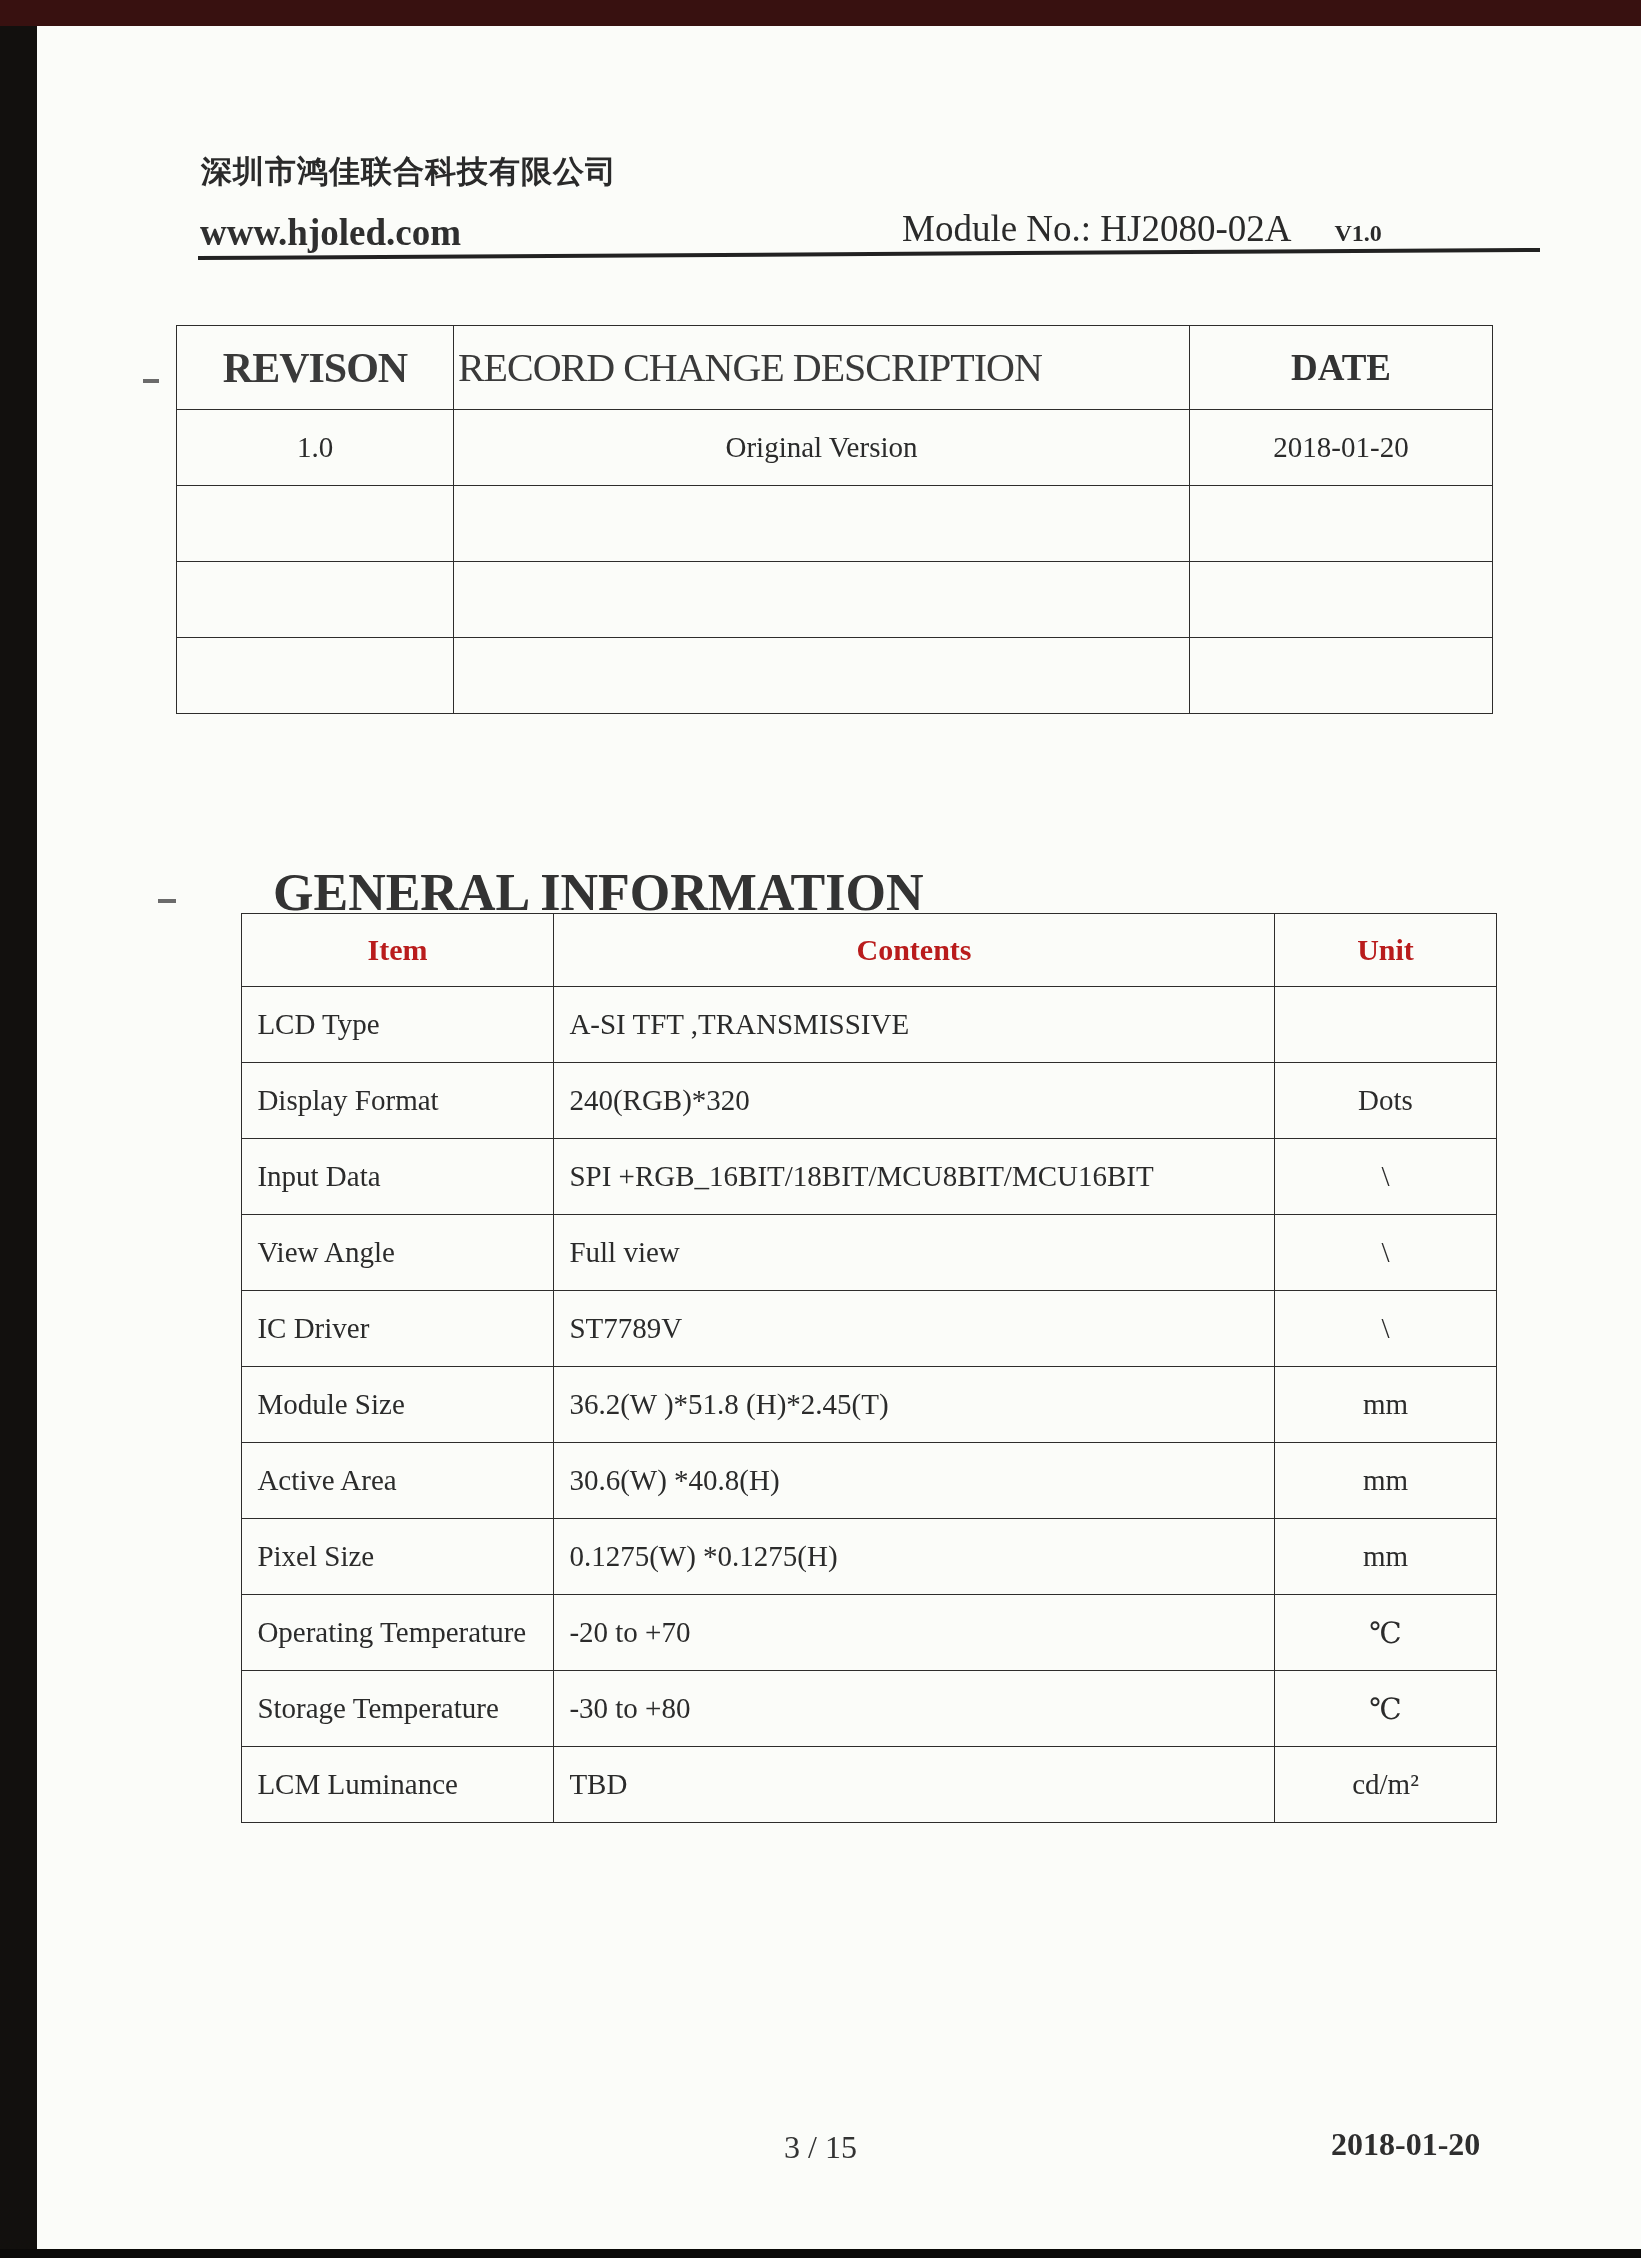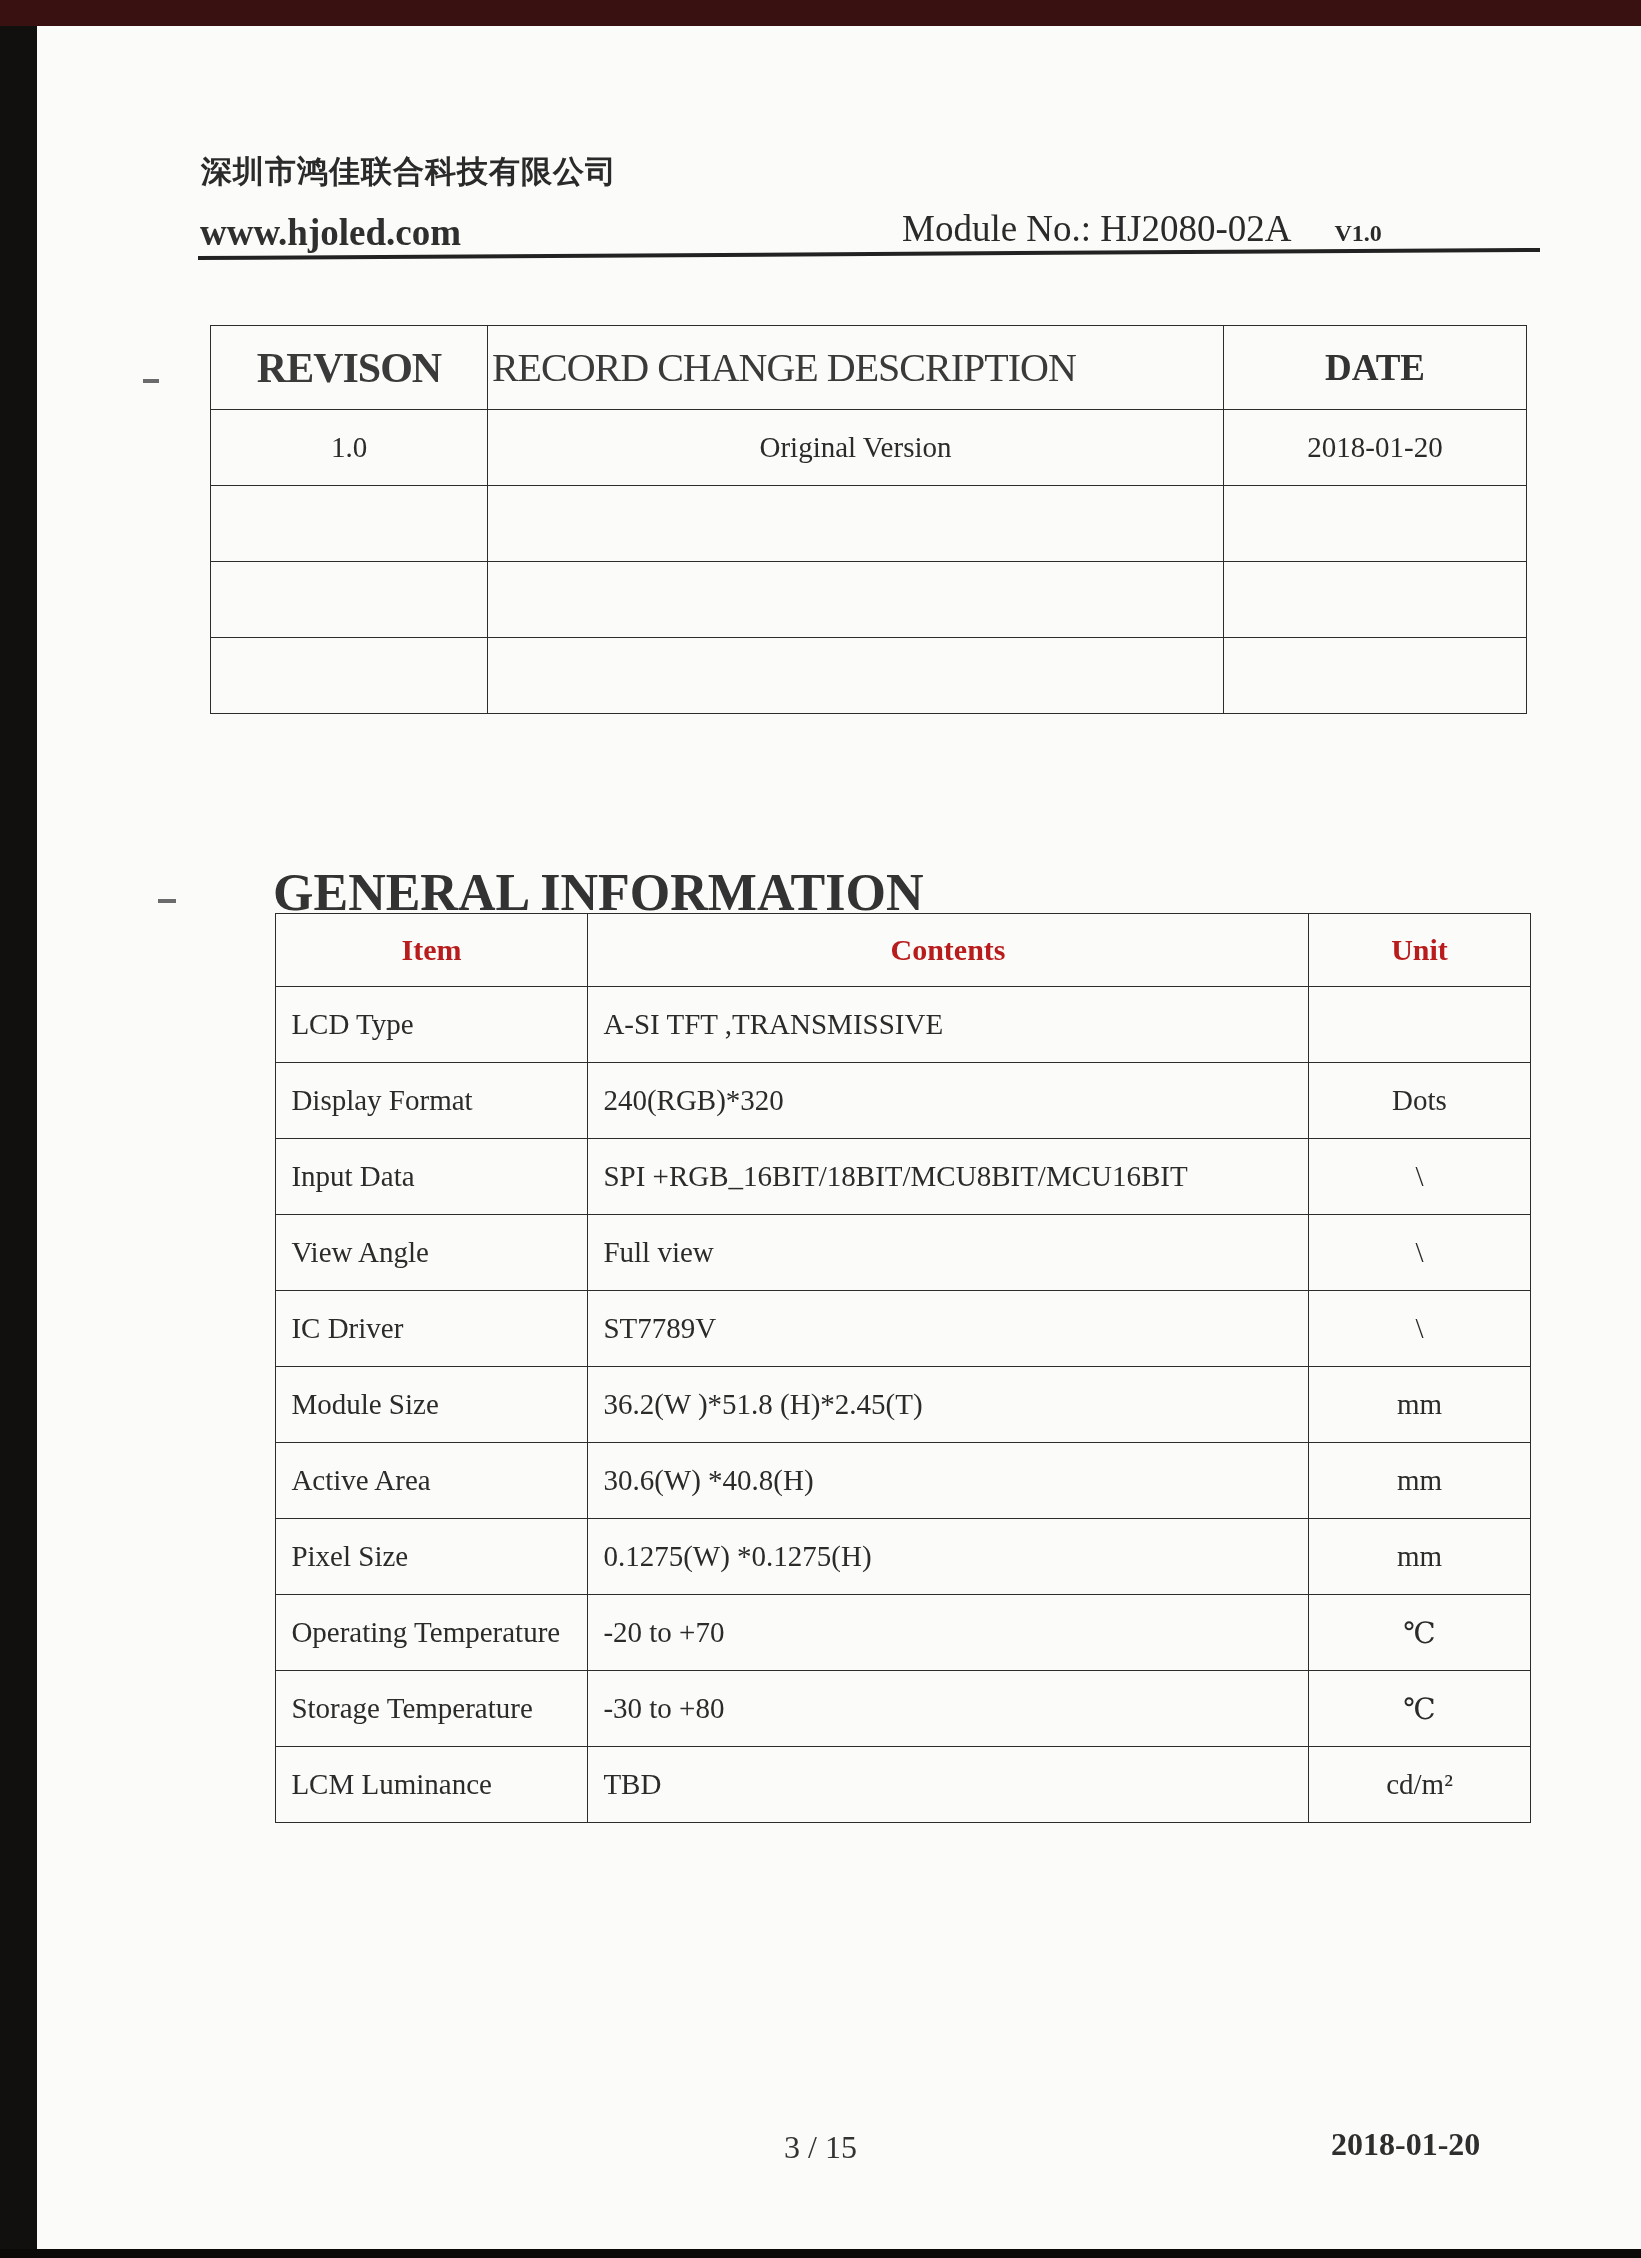--- a/index.html
+++ b/index.html
@@ -18,21 +18,21 @@
   .website{position:absolute;left:200px;top:211px;font-size:37px;font-weight:bold;color:#2f2f2f;}
   .moduleline{position:absolute;left:902px;top:207px;white-space:nowrap;}
   .moduleline .mno{font-size:37px;font-weight:normal;color:#2a2a2a;}
   .moduleline .ver{font-size:24px;font-weight:bold;color:#2a2a2a;margin-left:39px;}
   .header-rule{position:absolute;left:198px;top:252px;width:1342px;height:3.9px;background:#222;transform:rotate(-0.35deg);}
 
   .dash{position:absolute;background:#6b6b6b;height:3.9px;}
   .dash-1{left:143px;top:379px;width:16.4px;}
   .dash-2{left:158px;top:899px;width:18.3px;}
 
-  table{border-collapse:collapse;table-layout:fixed;position:absolute;background:transparent;margin-left:34px;}
+  table{border-collapse:collapse;table-layout:fixed;position:absolute;background:transparent;}
   td{border:1.9px solid #2e2d2c;vertical-align:middle;overflow:visible;}
 
   .rev-table{left:176px;top:325px;width:1316px;}
   .rev-table td{font-size:29px;text-align:center;color:#2b2b2b;}
   .rev-table tr.hdr td{height:81px;}
   .rev-table tr.row td{height:73px;}
   .rev-table .rh1{font-size:42px;font-weight:bold;white-space:nowrap;text-align:center;letter-spacing:-1px;color:#3a3a3a;}
   .rev-table .rh2{font-size:40px;font-weight:normal;white-space:nowrap;text-align:left;padding-left:3.9px;letter-spacing:-1px;color:#3a3a3a;}
   .rev-table .rh3{font-size:37px;font-weight:bold;color:#333;}
 

